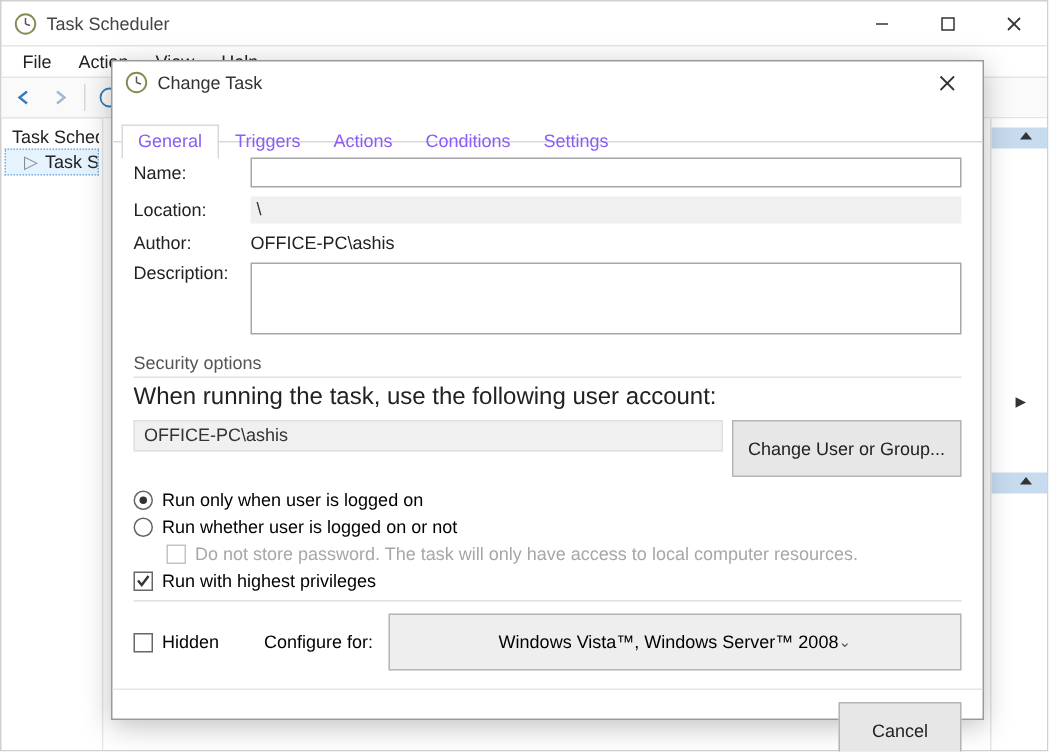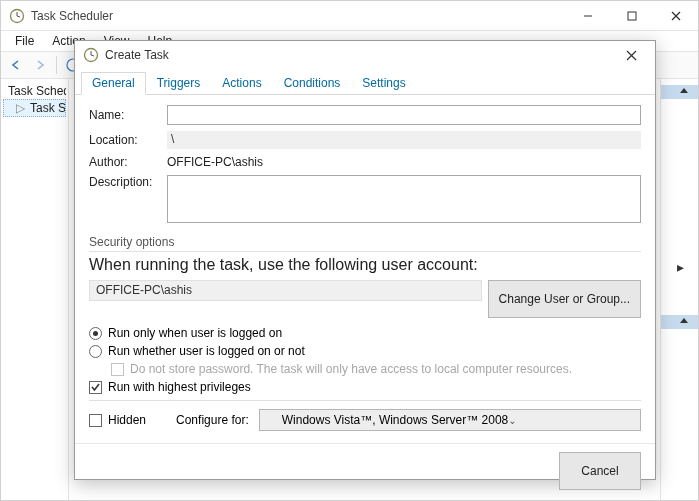--- a/index.html
+++ b/index.html
@@ -26,21 +26,21 @@
   .right-pane .tri.up { border-bottom: 5px solid #333; }
   .right-pane .chev { position: absolute; right: 14px; color: #333; font-size: 14px; }
 
   
   .dialog { position: absolute; left: 74px; top: 40px; width: 582px; height: 440px; background: #fff; border: 1px solid #9a9a9a; box-shadow: 0 4px 18px rgba(0,0,0,0.25); }
   .dlg-title { height: 28px; display: flex; align-items: center; padding: 0 8px; }
   .dlg-title .icon { width: 16px; height: 16px; margin-right: 6px; }
   .dlg-title .text { flex: 1; color: #333; }
   .dlg-close { width: 32px; height: 22px; display: flex; align-items: center; justify-content: center; color: #333; font-size: 14px; }
   .tabs { display: flex; border-bottom: 1px solid #d9d9d9; padding: 0 6px; margin-top: 2px; }
-  .tab { padding: 3px 10px 4px; color: #0369a1; border: 1px solid transparent; position: relative; top: 1px; }
+  .tab { padding: 3px 10px 4px; color: #8b5cf6; border: 1px solid transparent; position: relative; top: 12px; }
   .tab.active { background: #fff; border: 1px solid #d9d9d9; border-bottom: 1px solid #fff; }
   .tab-body { padding: 10px 14px 8px; }
   .row { display: flex; align-items: center; margin-bottom: 6px; }
   .row label.lhs { width: 78px; color: #222; }
   .row .val { color: #222; }
   input[type=text].field { flex: 1; height: 20px; border: 1px solid #a7a7a7; padding: 1px 4px; background: #fff; }
   .loc-val { flex: 1; background: #f0f0f0; padding: 1px 4px; color: #333; height: 18px; }
   textarea.desc { flex: 1; height: 48px; border: 1px solid #a7a7a7; resize: none; padding: 2px 4px; }
   .sec-head { color: #555; margin: 12px 0 4px; border-bottom: 1px solid #e0e0e0; padding-bottom: 2px; }
   .sec-line { font-size: 16px; color: #222; margin: 4px 0 6px; }
@@ -49,21 +49,21 @@
   .btn { background: #e7e7e7; border: 1px solid #b5b5b5; padding: 18px 10px; height: 23px; color: #222; display: inline-flex; align-items: center; }
   .btn.primary { border: 1.5px solid #2b7cd3; }
   .radio-row, .check-row { display: flex; align-items: center; gap: 6px; margin: 4px 0; }
   .radio, .check { width: 13px; height: 13px; border: 1px solid #666; display: inline-flex; align-items: center; justify-content: center; background: #fff; }
   .radio { border-radius: 50%; }
   .radio .dot { width: 5px; height: 5px; background: #333; border-radius: 50%; }
   .check svg { display: block; }
   .disabled { color: #a7a7a7; }
   .disabled .check { border-color: #c3c3c3; }
   .bottom-row { display: flex; align-items: center; gap: 10px; margin-top: 6px; }
-  .select { flex: 1; height: 22px; border: 1px solid #b5b5b5; background: #eee; display: flex; align-items: center; padding: 0 22px; justify-content: flex-start; }
+  .select { flex: 1; height: 38px; border: 1px solid #b5b5b5; background: #eee; display: flex; align-items: center; padding: 0 12px; justify-content: center; }
   .select .caret { font-size: 10px; color: #555; }
   .dlg-buttons { display: flex; justify-content: flex-end; gap: 10px; padding: 8px 14px 0; border-top: 1px solid #e6e6e6; margin-top: 4px; }
   .clock-icon circle.face { fill: #fff; stroke: #8a8a55; stroke-width: 1.3; }
   .clock-icon .hand { stroke: #555; stroke-width: 1; }
   .folder-icon { fill: #f5c869; stroke: #caa038; stroke-width: 0.7; }
 </style>
 </head>
 <body>
 
 <div class="app-window">
@@ -149,21 +149,21 @@
   </div>
 </div>
 
 <div class="dialog">
   <div class="dlg-title">
     <svg class="icon clock-icon" viewBox="0 0 16 16">
         <circle class="face" cx="8" cy="8" r="6.5"></circle>
         <line class="hand" x1="8" y1="8" x2="8" y2="4"></line>
         <line class="hand" x1="8" y1="8" x2="11" y2="9"></line>
       </svg>
-    <span class="text">Create Task</span>
+    <span class="text">Change Task</span>
     <div class="dlg-close">
       <svg width="11" height="11">
           <line x1="1" y1="1" x2="10" y2="10" stroke="#333" stroke-width="1.2"></line>
           <line x1="10" y1="1" x2="1" y2="10" stroke="#333" stroke-width="1.2"></line>
         </svg>
     </div>
   </div>
   <div class="tabs">
     <div class="tab active">General</div>
     <div class="tab">Triggers</div>

